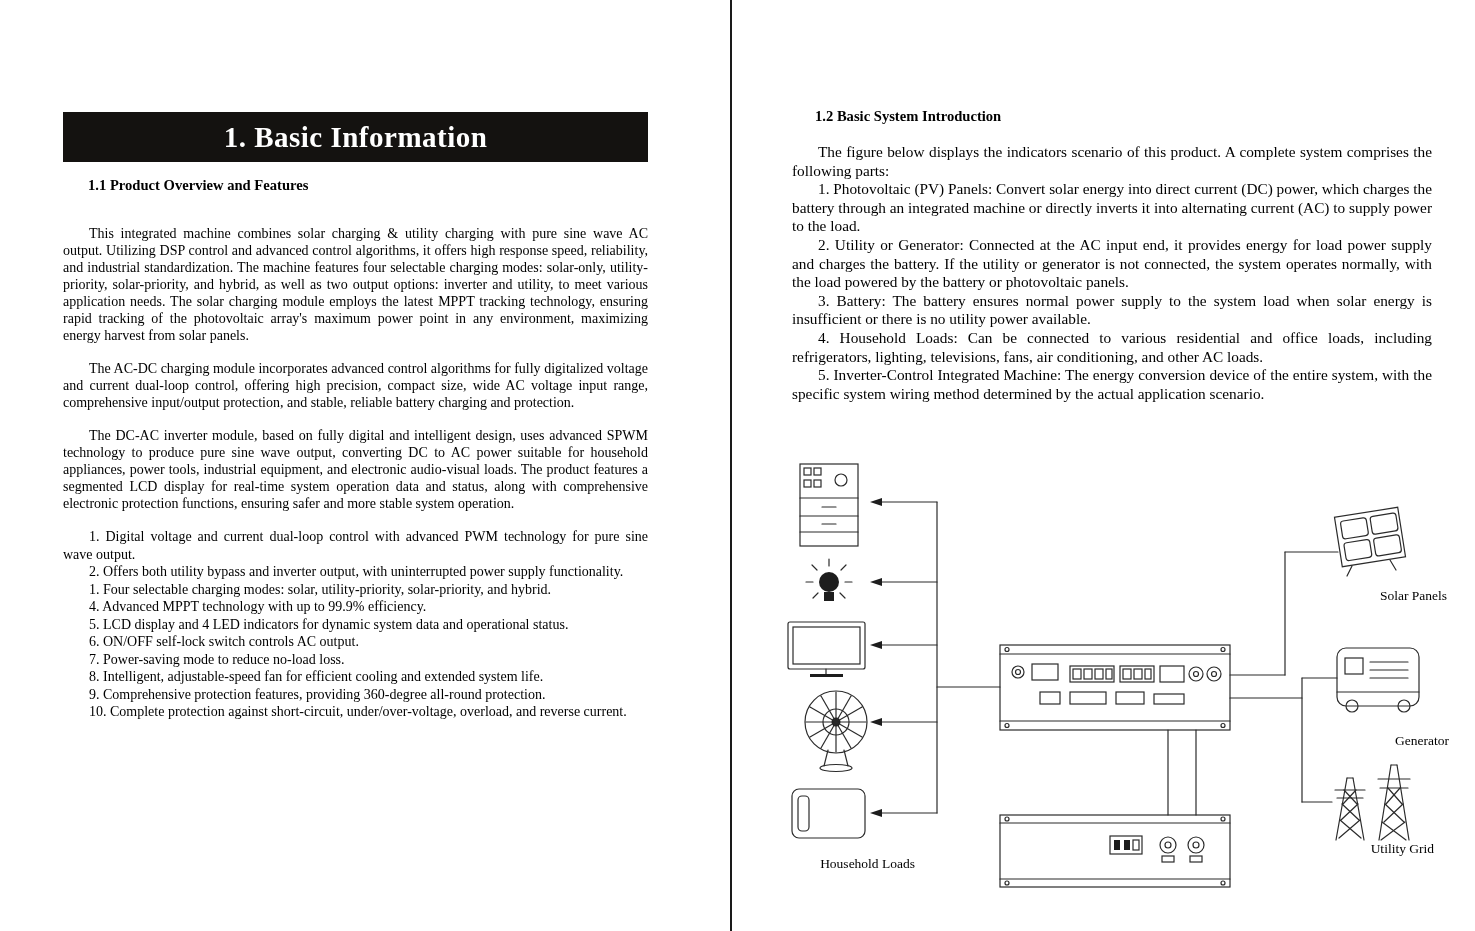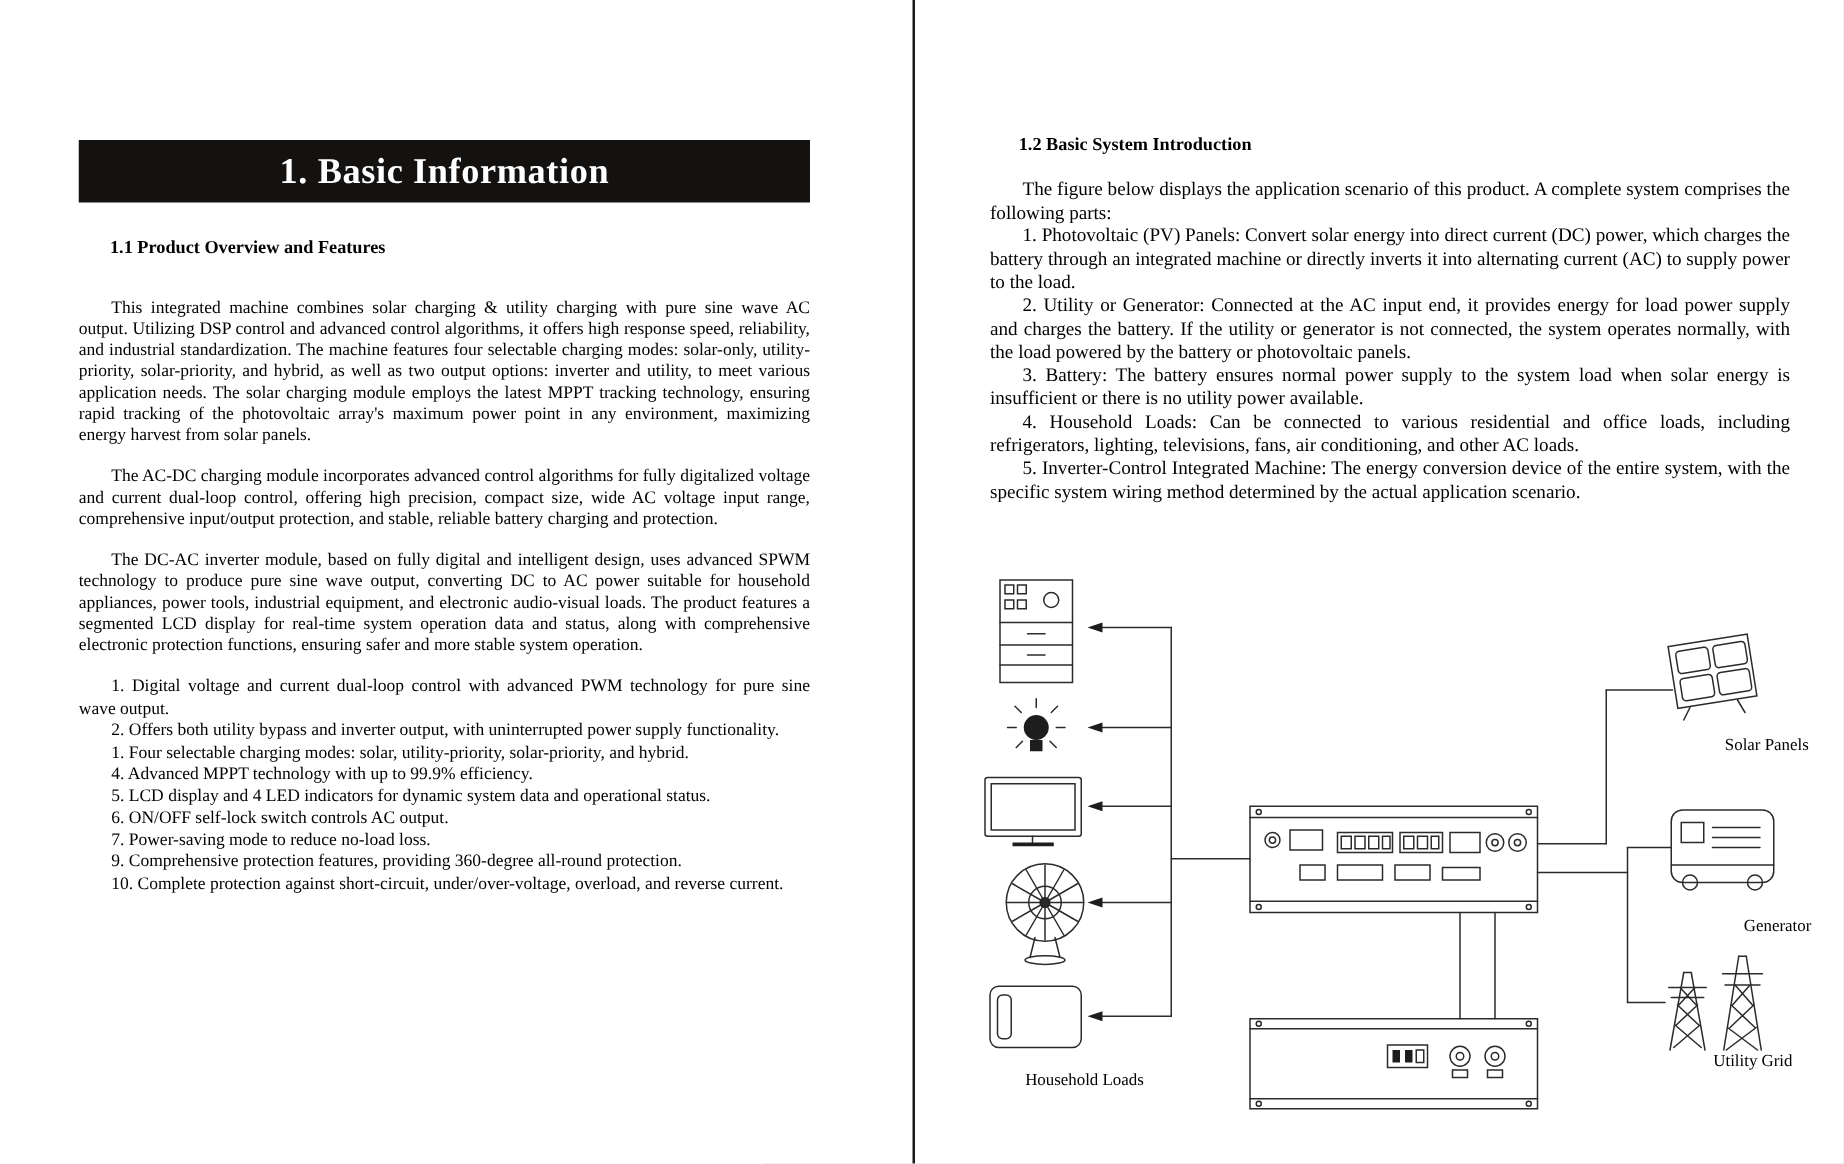--- a/index.html
+++ b/index.html
@@ -2,21 +2,21 @@
 <html><head>
 <meta charset="utf-8">
 <style>
   html,body{margin:0;padding:0;background:#d9d9d9;}
   .canvas{position:relative;width:1475px;height:931px;background:#ffffff;
           font-family:"Liberation Serif","DejaVu Serif",serif;color:#000;overflow:hidden;}
   .divider{position:absolute;left:730px;top:0;width:2px;height:931px;background:#1a1a1a;}
 
   
   .page-left{position:absolute;left:63px;top:112px;width:585px;}
-  .banner{height:50px;background:#141210;display:flex;align-items:center;justify-content:center;margin-bottom:28px;}
+  .banner{height:50px;background:#141210;display:flex;align-items:center;justify-content:center;margin-bottom:15px;}
   .banner-title{color:#ffffff;font-weight:bold;font-size:29px;letter-spacing:.5px;}
   .sec-h{font-size:14.6px;font-weight:bold;margin:0 0 0 25px;}
   .left-h{margin-bottom:31px;}
   .lp{font-size:14px;line-height:17px;text-align:justify;text-indent:26px;margin:0 0 16px 0;}
   .features-h{font-size:17px;margin:54px 0 7px 40px;font-family:"Liberation Serif","DejaVu Sans",serif;}
   .fp{font-size:14px;line-height:17.5px;text-align:justify;text-indent:26px;margin:0;}
 
   
   .page-right{position:absolute;left:792px;top:108px;width:640px;}
   .page-right .sec-h{margin-left:23px;margin-bottom:18px;}
@@ -40,29 +40,30 @@
     <p class="lp">This integrated machine combines solar charging &amp; utility charging with pure sine wave AC output. Utilizing DSP control and advanced control algorithms, it offers high response speed, reliability, and industrial standardization. The machine features four selectable charging modes: solar-only, utility-priority, solar-priority, and hybrid, as well as two output options: inverter and utility, to meet various application needs. The solar charging module employs the latest MPPT tracking technology, ensuring rapid tracking of the photovoltaic array's maximum power point in any environment, maximizing energy harvest from solar panels.</p>
     <p class="lp">The AC-DC charging module incorporates advanced control algorithms for fully digitalized voltage and current dual-loop control, offering high precision, compact size, wide AC voltage input range, comprehensive input/output protection, and stable, reliable battery charging and protection.</p>
     <p class="lp">The DC-AC inverter module, based on fully digital and intelligent design, uses advanced SPWM technology to produce pure sine wave output, converting DC to AC power suitable for household appliances, power tools, industrial equipment, and electronic audio-visual loads. The product features a segmented LCD display for real-time system operation data and status, along with comprehensive electronic protection functions, ensuring safer and more stable system operation.</p>
     <p class="fp">1. Digital voltage and current dual-loop control with advanced PWM technology for pure sine wave output.</p>
     <p class="fp">2. Offers both utility bypass and inverter output, with uninterrupted power supply functionality.</p>
     <p class="fp">1. Four selectable charging modes: solar, utility-priority, solar-priority, and hybrid.</p>
     <p class="fp">4. Advanced MPPT technology with up to 99.9% efficiency.</p>
     <p class="fp">5. LCD display and 4 LED indicators for dynamic system data and operational status.</p>
     <p class="fp">6. ON/OFF self-lock switch controls AC output.</p>
     <p class="fp">7. Power-saving mode to reduce no-load loss.</p>
+    <p class="fp">8. Intelligent, adjustable-speed fan for efficient cooling and extended system life.</p>
     <p class="fp">9. Comprehensive protection features, providing 360-degree all-round protection.</p>
     <p class="fp">10. Complete protection against short-circuit, under/over-voltage, overload, and reverse current.</p>
   </section>
 
   <div class="divider"></div>
 
   <section class="page-right">
     <h2 class="sec-h">1.2 Basic System Introduction</h2>
-    <p class="rp">The figure below displays the application scenario of this product. A complete system comprises the following parts:</p>
+    <p class="rp">The figure below displays the indicators scenario of this product. A complete system comprises the following parts:</p>
     <p class="rp">1. Photovoltaic (PV) Panels: Convert solar energy into direct current (DC) power, which charges the battery through an integrated machine or directly inverts it into alternating current (AC) to supply power to the load.</p>
     <p class="rp">2. Utility or Generator: Connected at the AC input end, it provides energy for load power supply and charges the battery. If the utility or generator is not connected, the system operates normally, with the load powered by the battery or photovoltaic panels.</p>
     <p class="rp">3. Battery: The battery ensures normal power supply to the system load when solar energy is insufficient or there is no utility power available.</p>
     <p class="rp">4. Household Loads: Can be connected to various residential and office loads, including refrigerators, lighting, televisions, fans, air conditioning, and other AC loads.</p>
     <p class="rp">5. Inverter-Control Integrated Machine: The energy conversion device of the entire system, with the specific system wiring method determined by the actual application scenario.</p>
   </section>
 
   <div class="diagram">
     <svg viewBox="0 0 735 491" width="735" height="491">
       <g stroke="#2b2b2b" stroke-width="1.2" fill="none" stroke-linecap="round">

